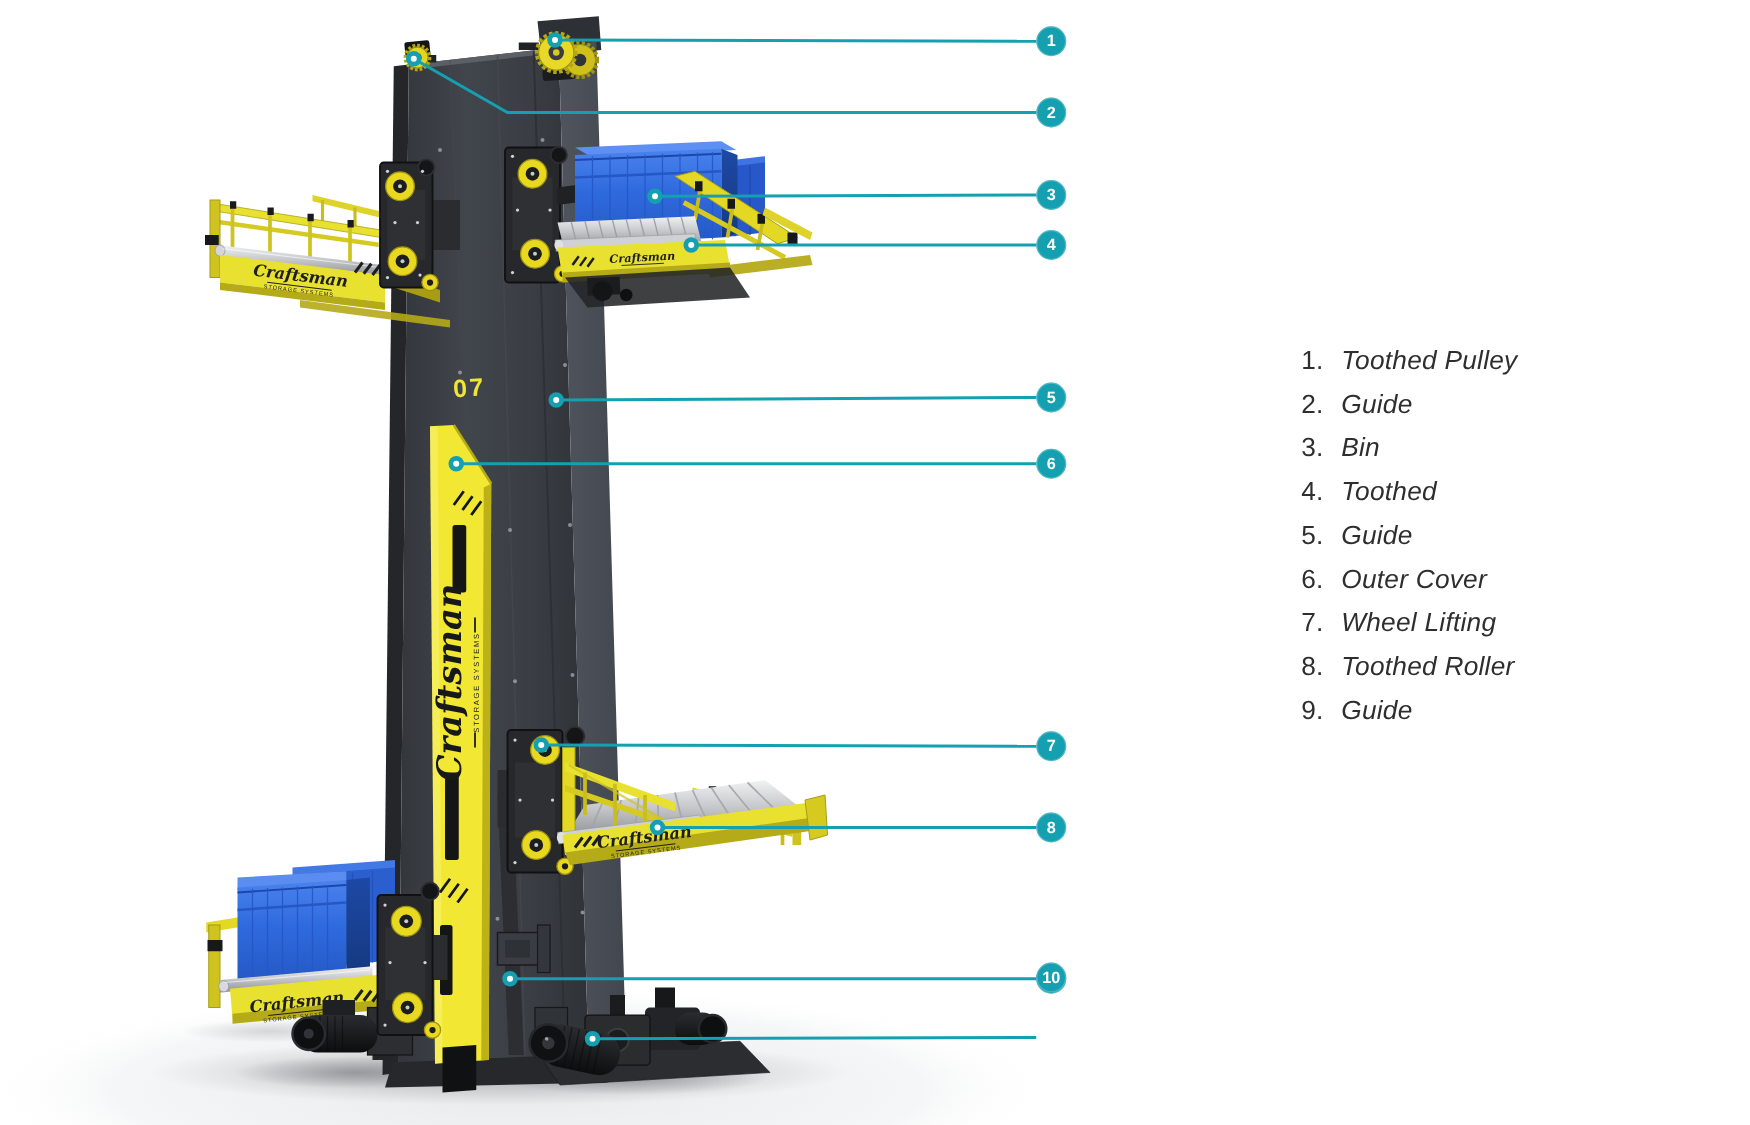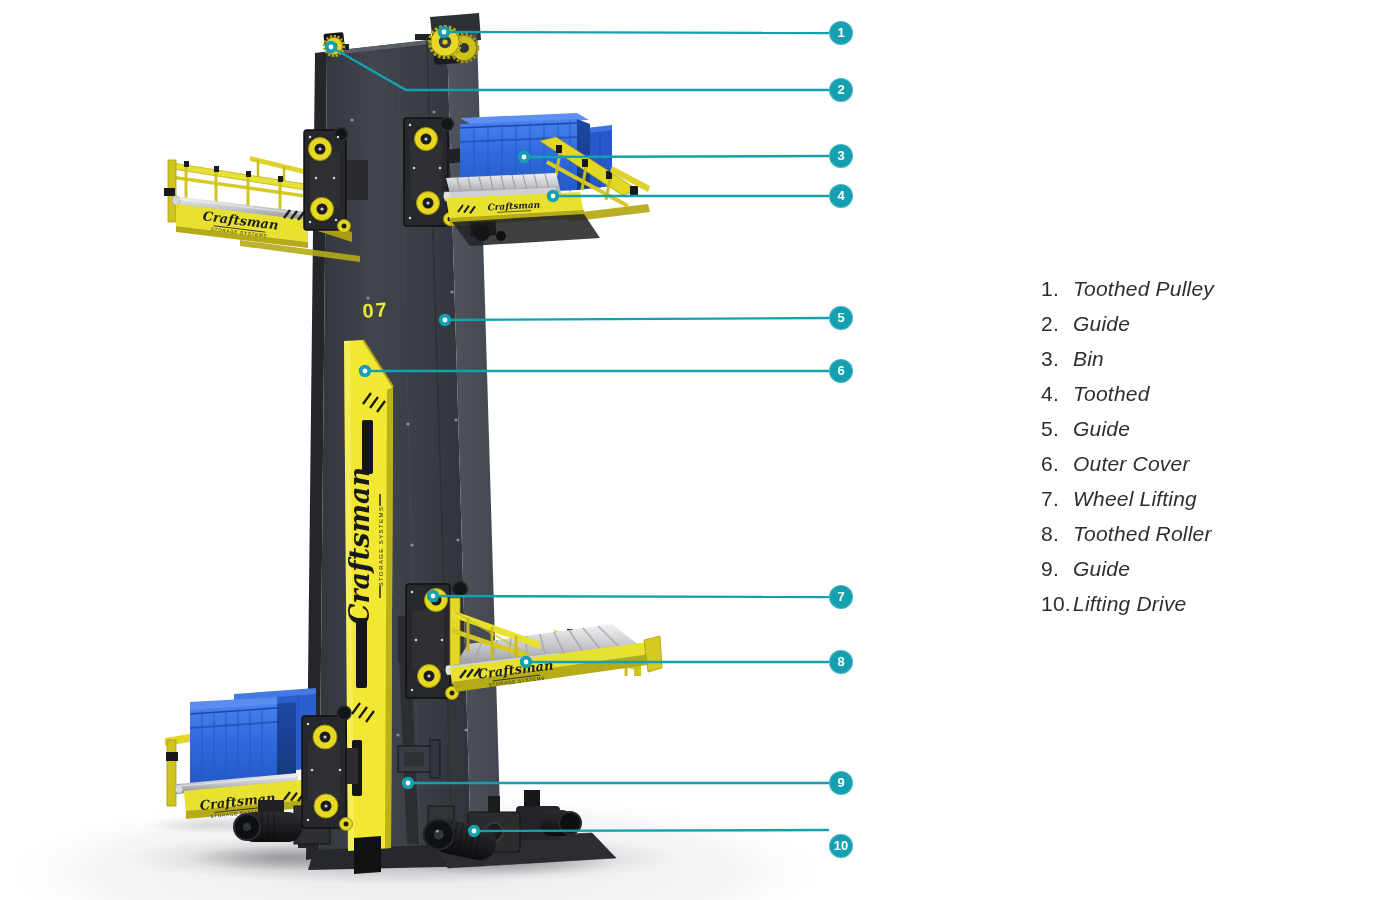--- a/index.html
+++ b/index.html
@@ -558,21 +558,21 @@
 
 <div class="callout" style="left:829px;top:21px">1</div>
 <div class="callout" style="left:829px;top:78px">2</div>
 <div class="callout" style="left:829px;top:144px">3</div>
 <div class="callout" style="left:829px;top:184px">4</div>
 <div class="callout" style="left:829px;top:306px">5</div>
 <div class="callout" style="left:829px;top:359px">6</div>
 <div class="callout" style="left:829px;top:585px">7</div>
 <div class="callout" style="left:829px;top:650px">8</div>
 <div class="callout" style="left:829px;top:771px">9</div>
-<div class="callout" style="left:829px;top:834px">10</div>
+<div class="callout" style="left:829px;top:770px">10</div>
 
 <div class="legend">
   <div class="legend-row">
     <span class="num">1.</span>
     <span class="label">Toothed Pulley</span>
   </div>
   <div class="legend-row">
     <span class="num">2.</span>
     <span class="label">Guide</span>
   </div>
@@ -597,19 +597,15 @@
     <span class="label">Wheel Lifting</span>
   </div>
   <div class="legend-row">
     <span class="num">8.</span>
     <span class="label">Toothed Roller</span>
   </div>
   <div class="legend-row">
     <span class="num">9.</span>
     <span class="label">Guide</span>
   </div>
-  <div class="legend-row">
-    <span class="num">10.</span>
-    <span class="label">Lifting Drive</span>
-  </div>
 </div>
 
 </div>
 
 </body></html>

